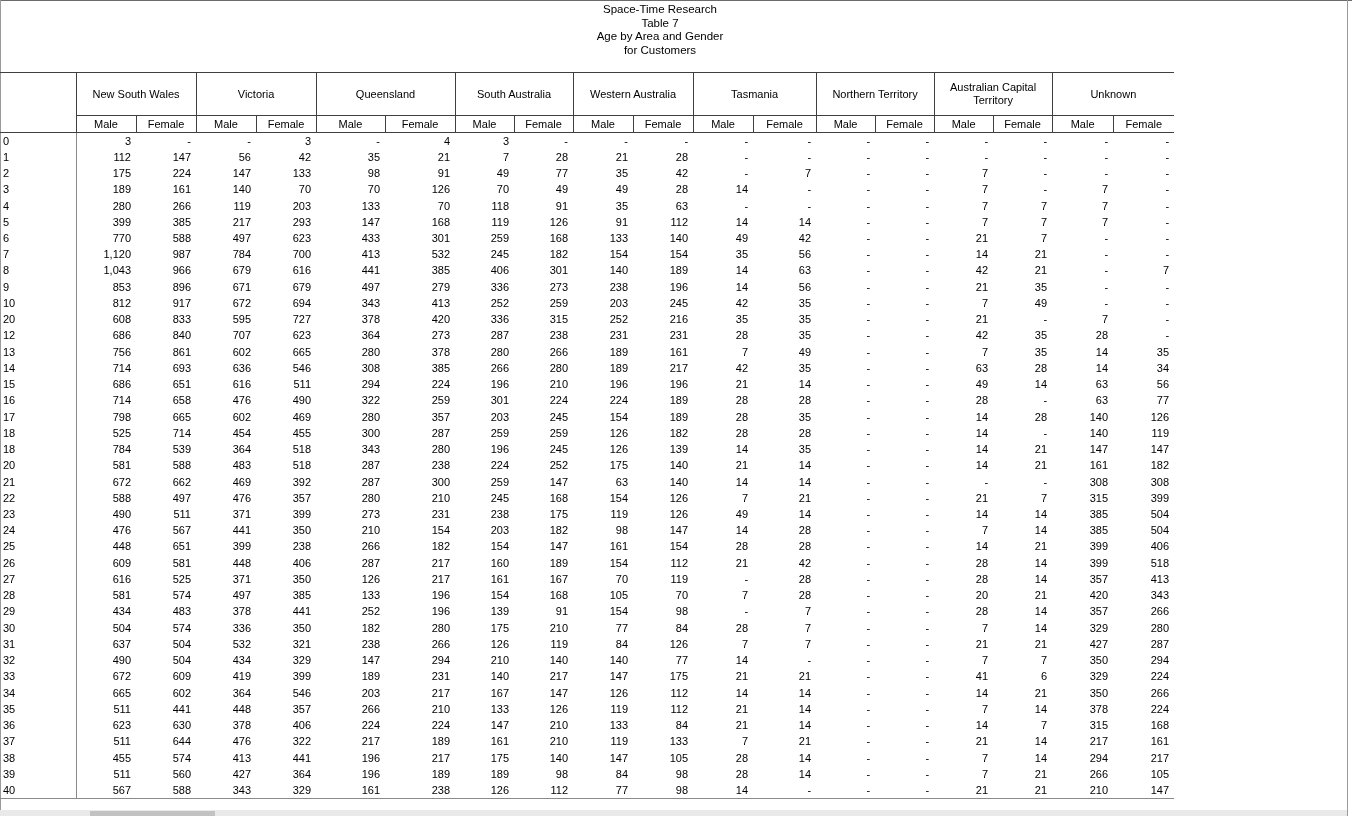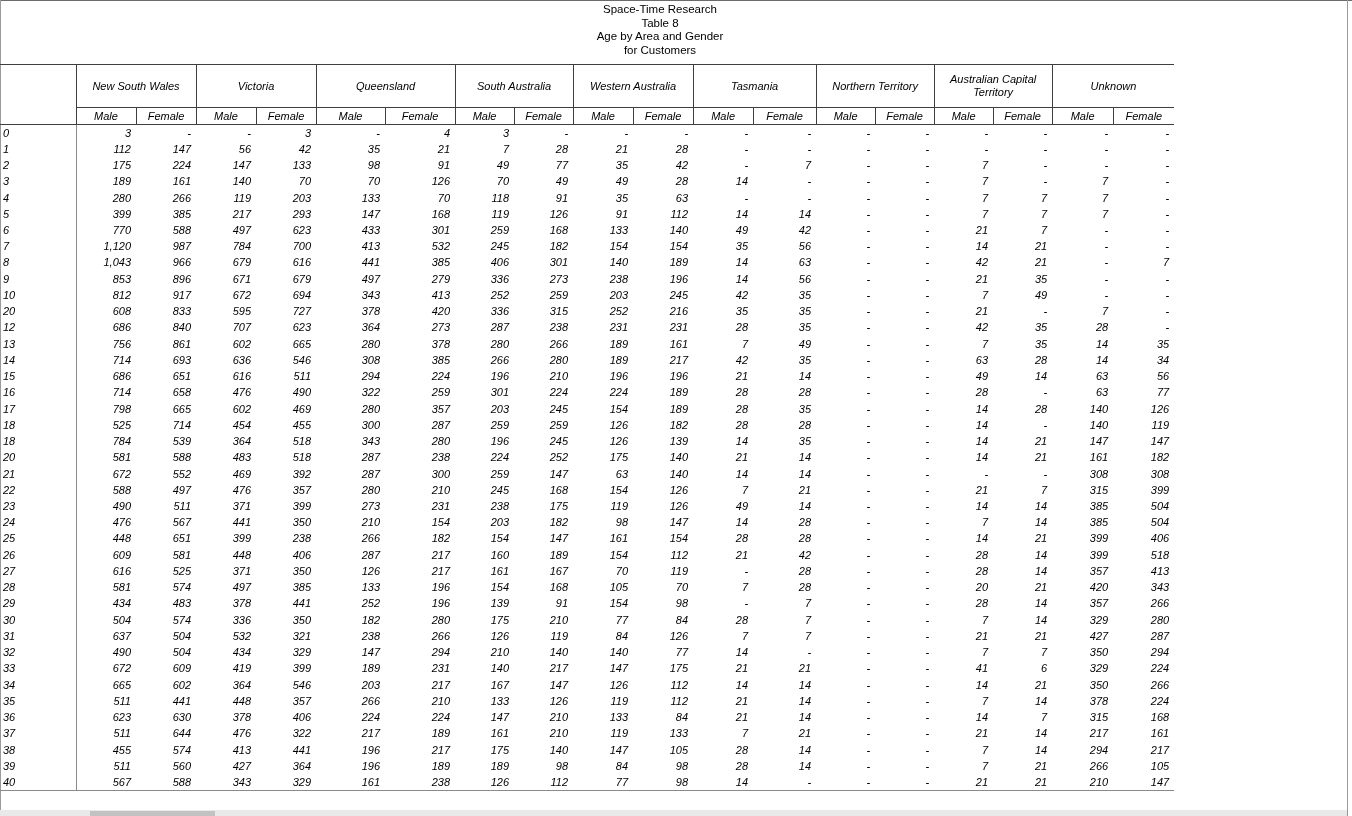--- a/index.html
+++ b/index.html
@@ -17,26 +17,25 @@
   .hthumb{position:absolute;left:90px;top:1px;width:125px;height:5px;background:#c2c2c2;}
 
   
   .titleblock{
     position:absolute;top:3px;left:0;width:1320px;
     text-align:center;font-weight:normal;font-size:11.5px;line-height:13.7px;
   }
 
   
   table.report{
-    position:absolute;top:64px;left:0;
+    position:absolute;top:72px;left:0;
     border-collapse:collapse;table-layout:fixed;width:1174px;
     font-size:11px;
     border-top:1px solid #3f3f3f;
     border-bottom:1px solid #8a8a8a;
-    font-style:italic;
   }
   th,td{font-weight:normal;padding:0;overflow:hidden;white-space:nowrap;}
   tr.group-row{height:43px;}
   tr.sub-row{height:17px;}
   th.corner{border-right:1px solid #3f3f3f;border-bottom:1px solid #3f3f3f;}
   th.group{
     border-right:1px solid #3f3f3f;border-bottom:1px solid #3f3f3f;
     text-align:center;white-space:normal;line-height:13px;padding:0 8px;
   }
   th.group.g-last{border-right:none;}
@@ -47,21 +46,21 @@
   tbody td{text-align:right;padding-right:5px;}
 </style>
 </head>
 <body>
 
 <div class="top-border"></div>
 <div class="left-border"></div>
 
 <div class="titleblock">
   <div>Space-Time Research</div>
-  <div>Table 8</div>
+  <div>Table 7</div>
   <div>Age by Area and Gender</div>
   <div>for Customers</div>
 </div>
 
 <div class="header-tick"></div>
 
 <table class="report">
   <colgroup>
     <col style="width:76px">
     <col style="width:60px">
@@ -555,21 +554,21 @@
         <td>-</td>
         <td>-</td>
         <td>14</td>
         <td>21</td>
         <td>161</td>
         <td>182</td>
       </tr>
       <tr>
         <th class="age">21</th>
         <td>672</td>
-        <td>552</td>
+        <td>662</td>
         <td>469</td>
         <td>392</td>
         <td>287</td>
         <td>300</td>
         <td>259</td>
         <td>147</td>
         <td>63</td>
         <td>140</td>
         <td>14</td>
         <td>14</td>

